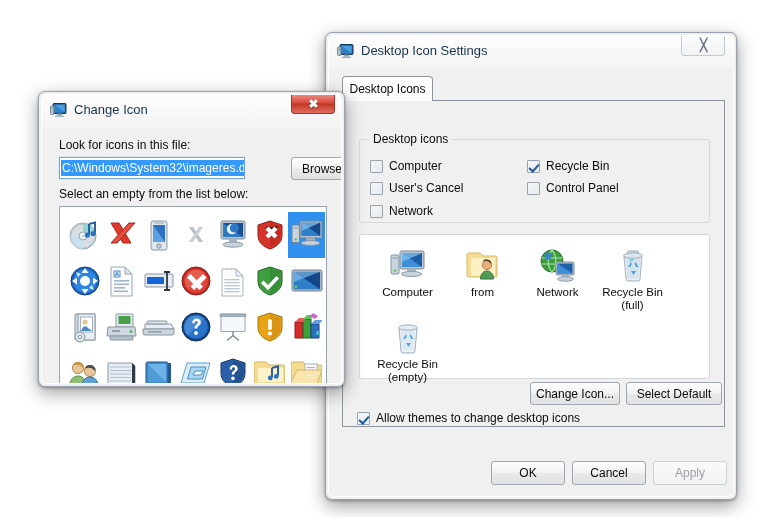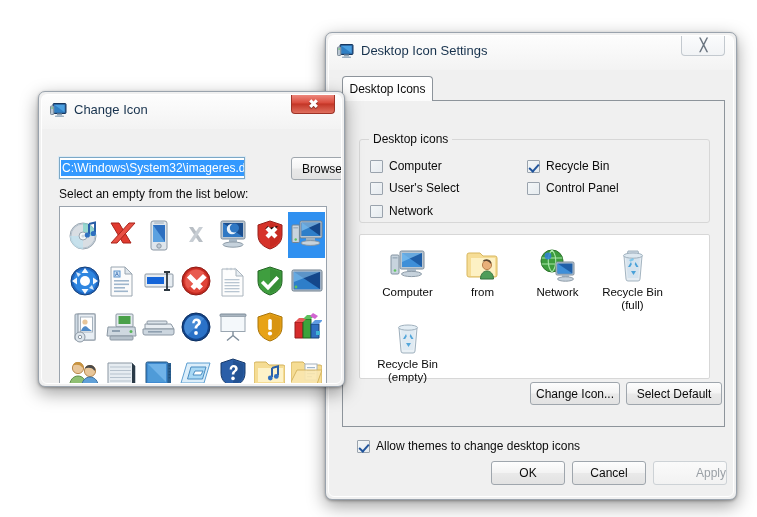--- a/index.html
+++ b/index.html
@@ -316,21 +316,21 @@
       <div class="groupbox" style="left:30px; top:103px; width:351px; height:84px;">
         <span class="gb-title">Desktop icons</span>
       </div>
 
       <div class="cb-row" style="left:41px; top:123px;">
         <span class="cbox"></span>
         <span class="label">Computer</span>
       </div>
       <div class="cb-row" style="left:41px; top:145px;">
         <span class="cbox"></span>
-        <span class="label">User's Select</span>
+        <span class="label">User's Cancel</span>
       </div>
       <div class="cb-row" style="left:41px; top:168px;">
         <span class="cbox"></span>
         <span class="label">Network</span>
       </div>
       <div class="cb-row" style="left:198px; top:123px;">
         <span class="cbox checked"></span>
         <span class="label">Recycle Bin</span>
       </div>
       <div class="cb-row" style="left:198px; top:145px;">
@@ -418,32 +418,32 @@
         </div>
       </div>
 
       <button class="btn" style="left:201px; top:346px; width:90px; height:23px; position:absolute;">
         <span>Change Icon...</span>
       </button>
       <button class="btn" style="left:297px; top:346px; width:96px; height:23px; position:absolute;">
         <span>Select Default</span>
       </button>
 
-      <div class="cb-row" style="left:28px; top:375px;margin-top:28px;">
+      <div class="cb-row" style="left:28px; top:375px;">
         <span class="cbox checked"></span>
         <span class="label">Allow themes to change desktop icons</span>
       </div>
 
       <button class="btn" style="left:162px; top:425px; width:74px; height:24px; position:absolute;">
         <span>OK</span>
       </button>
       <button class="btn" style="left:243px; top:425px; width:74px; height:24px; position:absolute;">
         <span>Cancel</span>
       </button>
-      <button class="btn disabled" style="left:324px; top:425px; width:74px; height:24px; position:absolute;justify-content:flex-end;">
+      <button class="btn disabled" style="left:324px; top:425px; width:74px; height:24px; position:absolute;">
         <span>Apply</span>
       </button>
 
     </div>
   </div>
 
   <div class="win" style="left:38px; top:91px; width:307px; height:296px; z-index:20;">
     <div class="win-inner">
 
       <div class="titlebar">
@@ -457,20 +457,21 @@
             <rect x="0.5" y="3" width="3.3" height="8.5" rx="0.8" fill="#b9c6d2" stroke="#7d8c9a"></rect>
             <circle cx="2.1" cy="5" r="0.7" fill="#4bbd4b"></circle>
           </svg>
         </span>
         <span class="title-text">Change Icon</span>
         <div class="btn-close active">
           <span class="x">✖</span>
         </div>
       </div>
 
+      <span class="label" style="position:absolute; left:17px; top:43px;">Look for icons in this file:</span>
 
       <div class="textbox" style="position:absolute; left:17px; top:62px; width:186px; height:22px;">
         <span class="sel">C:\Windows\System32\imageres.dll</span>
           <span class="caret"></span>
       </div>
 
       <button class="btn" style="position:absolute; left:249px; top:62px; width:72px; height:23px;">
         <span>Browse...</span>
       </button>
 

